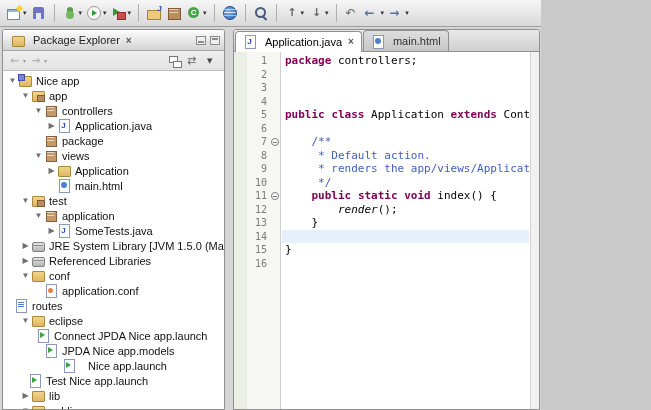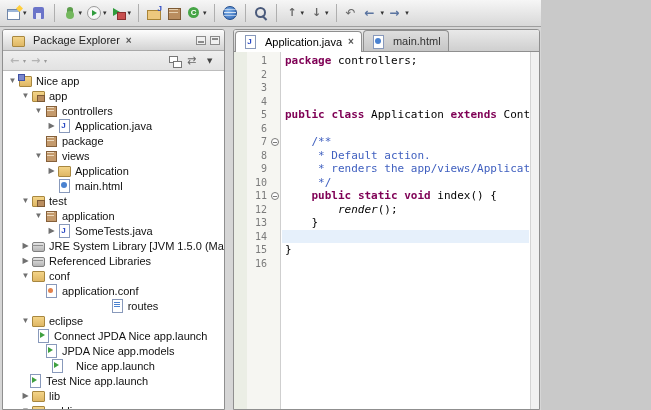--- a/index.html
+++ b/index.html
@@ -292,41 +292,41 @@
           <div class="trow" style="padding-left: 17px;">
             <span class="arrow">▼</span>
             <span class="ti t-folder"></span>
             <span class="tlabel">conf</span>
           </div>
           <div class="trow" style="padding-left: 30px;">
             <span class="arrow"></span>
             <span class="ti t-conf"></span>
             <span class="tlabel">application.conf</span>
           </div>
-          <div class="trow" style="padding-left: 30px; justify-content: center;">
+          <div class="trow" style="">
             <span class="arrow"></span>
             <span class="ti t-routes"></span>
             <span class="tlabel">routes</span>
           </div>
           <div class="trow" style="padding-left: 17px;">
             <span class="arrow">▼</span>
             <span class="ti t-folder"></span>
             <span class="tlabel">eclipse</span>
           </div>
           <div class="trow" style="padding-left: 22px;">
             <span class="arrow"></span>
             <span class="ti t-launch"></span>
             <span class="tlabel">Connect JPDA Nice app.launch</span>
           </div>
           <div class="trow" style="padding-left: 30px;">
             <span class="arrow"></span>
             <span class="ti t-launch"></span>
             <span class="tlabel">JPDA Nice app.models</span>
           </div>
-          <div class="trow" style="padding-left: 28px; gap: 8px;">
+          <div class="trow" style="padding-left: 40px; gap: 8px;">
             <span class="arrow"></span>
             <span class="ti t-launch"></span>
             <span class="tlabel">Nice app.launch</span>
           </div>
           <div class="trow" style="padding-left: 14px;">
             <span class="arrow"></span>
             <span class="ti t-launch"></span>
             <span class="tlabel">Test Nice app.launch</span>
           </div>
           <div class="trow" style="padding-left: 17px;">

